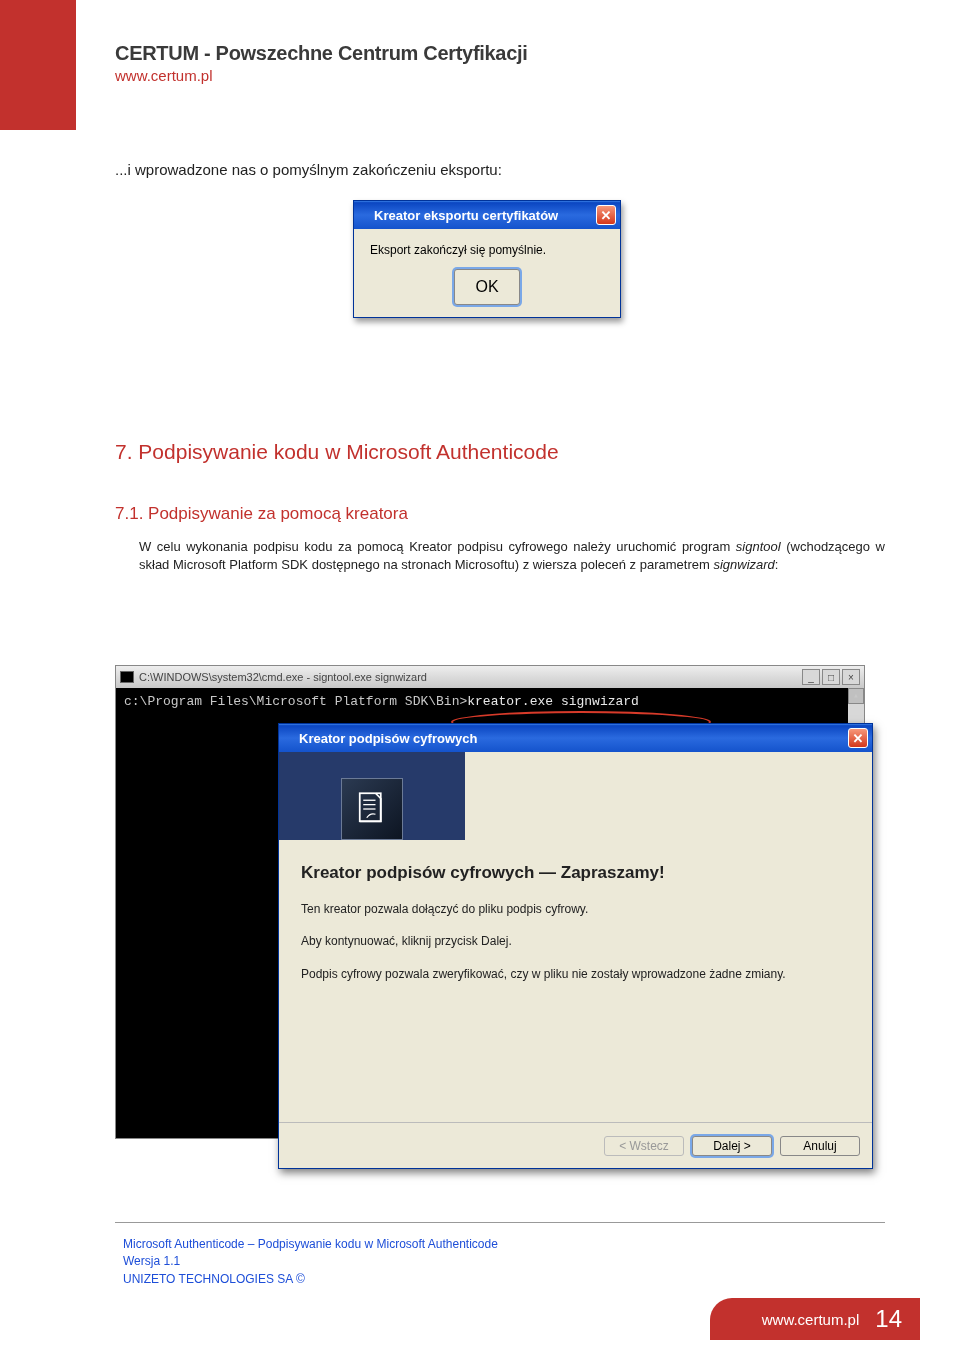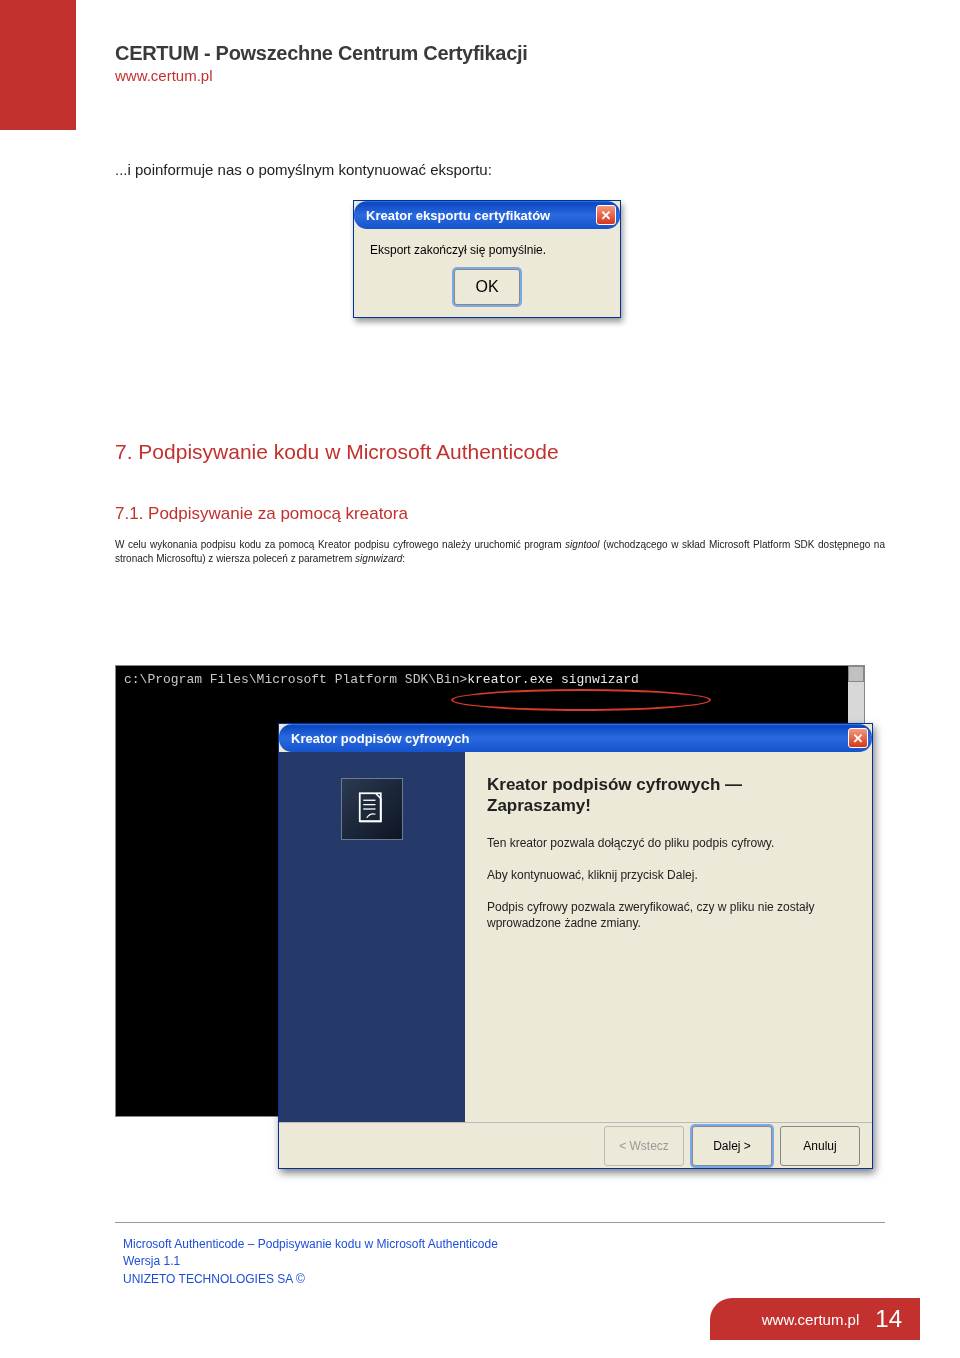--- a/index.html
+++ b/index.html
@@ -50,46 +50,46 @@
     margin-top: 260px;
     margin-bottom: 40px;
   }
   .section-h2 {
     font-size: 17px;
     color: #c2312d;
     font-weight: normal;
     margin-bottom: 14px;
   }
   .para {
-    font-size: 10px;
+    font-size: 13px;
     color: #222;
     line-height: 1.35;
     text-align: justify;
+    margin-left: 24px;
   }
   .para i { font-style: italic; }
 
   
   .dlg1 {
     position: absolute;
     left: 353px; top: 200px;
     width: 268px;
     background: #ece9d8;
     border: 1px solid #003399;
     box-shadow: 2px 4px 6px rgba(0,0,0,.4);
   }
   .xp-titlebar {
     height: 28px;
     background: linear-gradient(to bottom, #3a80e8 0%, #0b46c1 6%, #2a6adf 50%, #1453cc 100%);
     display: flex; align-items: center;
-    padding: 0 4px 0 12px;
+    padding: 0 4px 0 20px;
     color: #fff;
     font-weight: bold;
     font-size: 13px;
     justify-content: space-between;
-    border-radius: 13px;
   }
   .xp-close {
     width: 20px; height: 20px;
     background: linear-gradient(to bottom, #f7987a, #d4371c);
     border: 1px solid #fff;
     border-radius: 3px;
     display: flex; align-items: center; justify-content: center;
     color: #fff; font-weight: bold; font-size: 13px;
     cursor: pointer;
   }
@@ -175,20 +175,21 @@
     position: absolute;
     left: 278px; top: 723px;
     width: 595px;
     background: #ece9d8;
     border: 1px solid #003399;
     box-shadow: 2px 4px 8px rgba(0,0,0,.5);
   }
   .dlg2-body {
     display: flex;
     height: 370px;
+    flex-direction: column;
   }
   .dlg2-side {
     width: 186px;
     background: #263a6a;
     display: flex;
     align-items: flex-start;
     justify-content: center;
     padding-top: 26px;
   }
   .wiz-icon-box {
@@ -217,21 +218,21 @@
     border-top: 1px solid #bbb;
     display: flex;
     justify-content: flex-end;
     align-items: center;
     gap: 8px;
     padding: 0 12px;
     background: #ece9d8;
   }
   .xp-btn2 {
     min-width: 80px;
-    height: 40px;
+    height: 20px;
     background: #ece9d8;
     border: 1px solid #888;
     border-radius: 3px;
     font-size: 12px;
     padding: 0 10px;
     cursor: pointer;
   }
   .xp-btn2.disabled { color: #999; border-color: #bbb; cursor: default; }
   .xp-btn2.focus { box-shadow: 0 0 0 2px #7aa8e8; }
 
@@ -266,21 +267,21 @@
 <body>
 
 <div class="red-sidebar"></div>
 
 <div class="header">
   <div class="header-title">CERTUM - Powszechne Centrum Certyfikacji</div>
   <div class="header-url">www.certum.pl</div>
 </div>
 
 <div class="content">
-  <p class="body-text">...i poinformuje nas o pomyślnym kontynuować eksportu:</p>
+  <p class="body-text">...i wprowadzone nas o pomyślnym zakończeniu eksportu:</p>
 
   <h2 class="section-h1">7. Podpisywanie kodu w Microsoft Authenticode</h2>
   <h3 class="section-h2">7.1.  Podpisywanie za pomocą kreatora</h3>
   <p class="para">
     <span>W celu wykonania podpisu kodu za pomocą Kreator podpisu cyfrowego należy uruchomić program </span><i>signtool</i><span> (wchodzącego w skład Microsoft Platform SDK dostępnego na stronach Microsoftu) z wiersza poleceń z parametrem </span><i>signwizard</i><span>:</span>
   </p>
 </div>
 
 <div class="dlg1">
   <div class="xp-titlebar">
@@ -288,20 +289,31 @@
     <div class="xp-close">✕</div>
   </div>
   <div class="dlg1-body">
     <div class="msg">Eksport zakończył się pomyślnie.</div>
     <button class="xp-btn default">OK</button>
   </div>
 </div>
 
 <div class="cmd-wrap">
   <div class="cmd">
+    <div class="cmd-title">
+      <span class="cmd-title-left">
+        <span class="cmd-icon"></span>
+        <span>C:\WINDOWS\system32\cmd.exe - signtool.exe signwizard</span>
+      </span>
+      <span class="cmd-ctrls">
+        <span class="cmd-ctrl">_</span>
+        <span class="cmd-ctrl">□</span>
+        <span class="cmd-ctrl">×</span>
+      </span>
+    </div>
     <div class="cmd-body">
       <div class="cmd-line">
         <span class="path">c:\Program Files\Microsoft Platform SDK\Bin&gt;</span><span class="exec">kreator.exe signwizard</span>
       </div>
       <div class="cmd-oval"></div>
       <div class="cmd-scroll">
         <div class="cmd-scroll-btn">▴</div>
         <div class="cmd-scroll-btn">▾</div>
       </div>
     </div>

